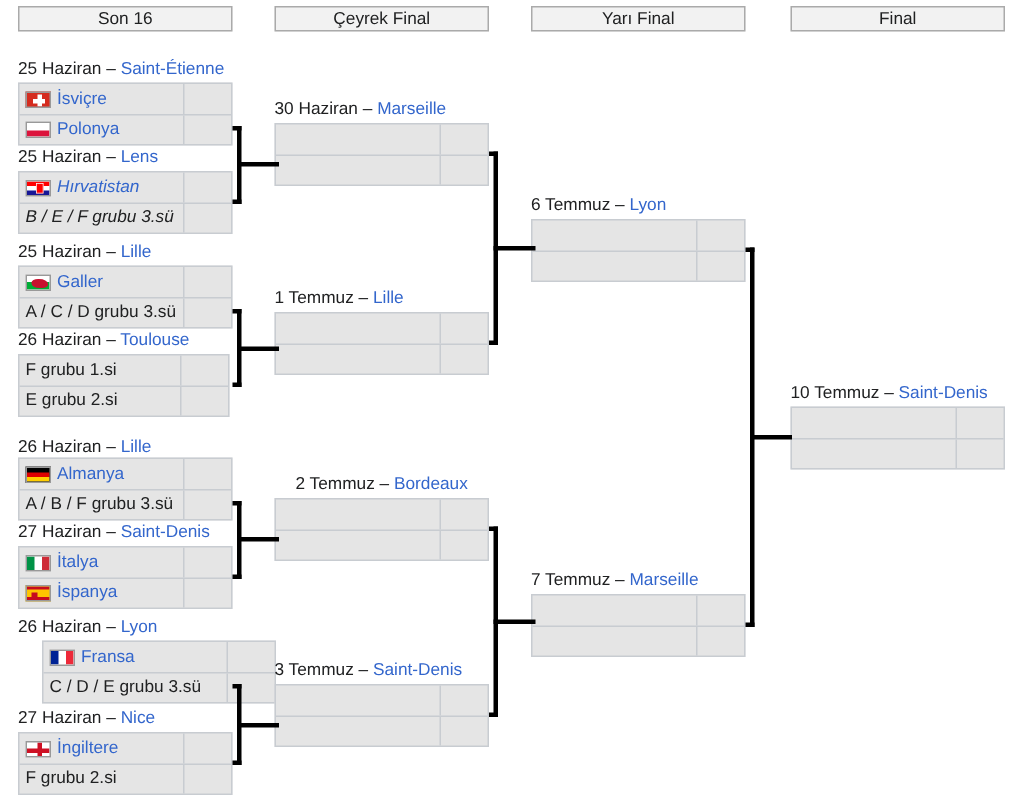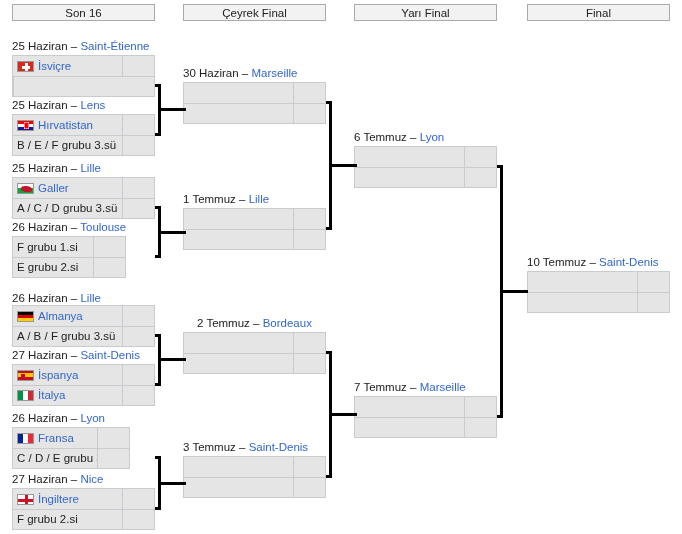--- a/index.html
+++ b/index.html
@@ -224,30 +224,34 @@
 </div>
 <div class="match-box" style="left:12px; top:55px; width:143px;">
   <div class="match-row">
     <div class="team-cell">
       <span class="flag flag-ch"></span>
       <span class="team-name">İsviçre</span>
     </div>
     <div class="score-cell"></div>
   </div>
   <div class="match-row">
+    <div class="team-cell">
+      <span class="flag flag-pl"></span>
+      <span class="team-name">Polonya</span>
+    </div>
     <div class="score-cell"></div>
   </div>
 </div>
 
 <div class="match-caption" style="left:12px; top:99px;">
   <span>25 Haziran</span>
   <span>–</span>
   <span class="venue">Lens</span>
 </div>
-<div class="match-box" style="left:12px; top:114px; width:143px;">
+<div class="match-box" style="left:12px; top:114px; width:143px;font-style:italic;">
   <div class="match-row">
     <div class="team-cell">
       <span class="flag flag-hr">
           <span class="crest"></span>
         </span>
       <span class="team-name">Hırvatistan</span>
     </div>
     <div class="score-cell"></div>
   </div>
   <div class="match-row">
@@ -279,21 +283,21 @@
     </div>
     <div class="score-cell"></div>
   </div>
 </div>
 
 <div class="match-caption" style="left:12px; top:221px;">
   <span>26 Haziran</span>
   <span>–</span>
   <span class="venue">Toulouse</span>
 </div>
-<div class="match-box" style="left:12px; top:236px; width:114px;">
+<div class="match-box" style="left:12px; top:236px; width:141px;">
   <div class="match-row">
     <div class="team-cell">
       <span class="team-name plain">F grubu 1.si</span>
     </div>
     <div class="score-cell"></div>
   </div>
   <div class="match-row">
     <div class="team-cell">
       <span class="team-name plain">E grubu 2.si</span>
     </div>
@@ -321,44 +325,44 @@
     <div class="score-cell"></div>
   </div>
 </div>
 
 <div class="match-caption" style="left:12px; top:349px;">
   <span>27 Haziran</span>
   <span>–</span>
   <span class="venue">Saint-Denis</span>
 </div>
 <div class="match-box" style="left:12px; top:364px; width:143px;">
+  <div class="match-row">
+    <div class="team-cell">
+      <span class="flag flag-it"></span>
+      <span class="team-name">İtalya</span>
+    </div>
+    <div class="score-cell"></div>
+  </div>
   <div class="match-row">
     <div class="team-cell">
       <span class="flag flag-es">
           <span class="crest"></span>
         </span>
       <span class="team-name">İspanya</span>
     </div>
     <div class="score-cell"></div>
   </div>
-  <div class="match-row">
-    <div class="team-cell">
-      <span class="flag flag-it"></span>
-      <span class="team-name">İtalya</span>
-    </div>
-    <div class="score-cell"></div>
-  </div>
 </div>
 
 <div class="match-caption" style="left:12px; top:412px;">
   <span>26 Haziran</span>
   <span>–</span>
   <span class="venue">Lyon</span>
 </div>
-<div class="match-box" style="left:12px; top:427px; width:118px;">
+<div class="match-box" style="left:28px; top:427px; width:156px;">
   <div class="match-row">
     <div class="team-cell">
       <span class="flag flag-fr"></span>
       <span class="team-name">Fransa</span>
     </div>
     <div class="score-cell"></div>
   </div>
   <div class="match-row">
     <div class="team-cell">
       <span class="team-name plain">C / D / E grubu 3.sü</span>

